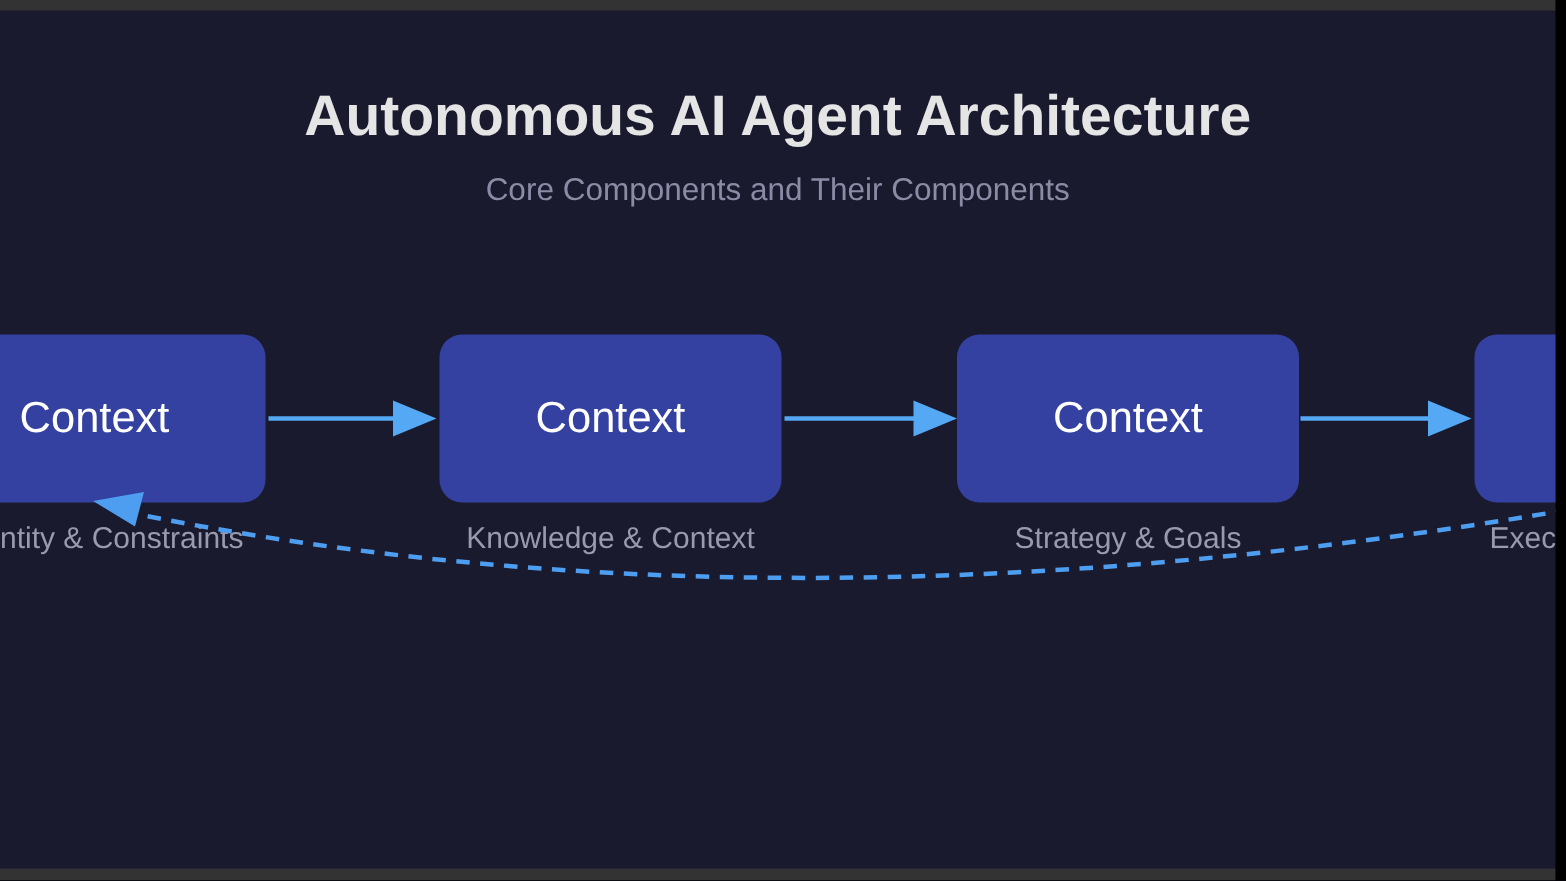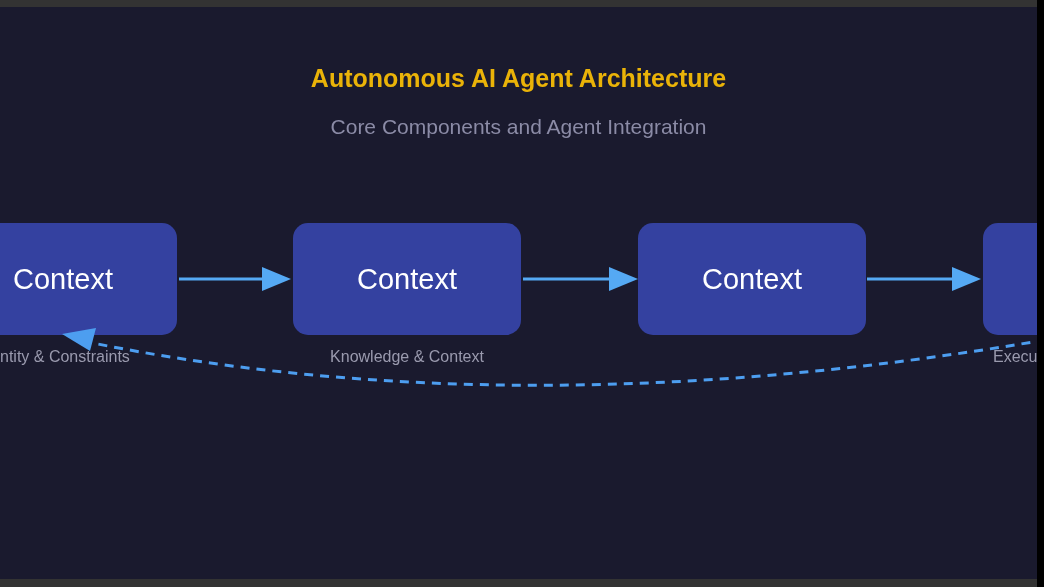--- a/index.html
+++ b/index.html
@@ -12,77 +12,78 @@
     position: absolute; left: 0; top: 0; width: 1037px; height: 587px;
     background: #1a1a2e; overflow: hidden;
   }
 
   .bar { position: absolute; left: 0; width: 1037px; background: #333333; z-index: 6; }
   .bar.top { top: 0; height: 7px; }
   .bar.bottom { top: 579px; height: 8px; }
 
   .title {
     position: absolute; top: 55px; left: 0; width: 1037px;
-    text-align: center; color: #eab308; font-size: 25px; font-weight: bold;
+    text-align: center; color: #e5e5e5; font-size: 38px; font-weight: bold;
     line-height: 46px; z-index: 2;
   }
   .subtitle {
     position: absolute; top: 114px; left: 0; width: 1037px;
     text-align: center; color: #8b8ba6; font-size: 21px; line-height: 26px; z-index: 2;
   }
 
   .node {
     position: absolute; top: 223px; width: 228px; height: 112px;
     background: #3441a0; border-radius: 15px;
     display: flex; align-items: center; justify-content: center;
     color: #ffffff; font-size: 29px; z-index: 2;
   }
   .node-profile  { left: -51px; }
   .node-memory   { left: 293px; }
   .node-planning { left: 638px; }
   .node-action   { left: 983px; }
 
   .sublabel {
-    position: absolute; top: 348px; color: #9a9aae; font-size: 16px;
+    position: absolute; top: 348px; color: #9a9aae; font-size: 20px;
     white-space: nowrap; z-index: 2;
   }
   .sublabel-profile  { left: 0; }
   .sublabel-memory   { left: 407px; transform: translateX(-50%); }
   .sublabel-planning { left: 752px; transform: translateX(-50%); }
   .sublabel-action   { left: 993px; }
 
   svg.connectors {
     position: absolute; left: 0; top: 0; width: 1044px; height: 587px;
     z-index: 4; pointer-events: none;
   }
 </style>
 </head>
 <body>
 
 <div class="screen">
   <div class="stage">
 
     <div class="title">Autonomous AI Agent Architecture</div>
-    <div class="subtitle">Core Components and Agent Integration</div>
+    <div class="subtitle">Core Components and Their Components</div>
 
     <div class="node node-profile">
       <span>Context</span>
     </div>
     <div class="node node-memory">
       <span>Context</span>
     </div>
     <div class="node node-planning">
       <span>Context</span>
     </div>
     <div class="node node-action">
       <span></span>
     </div>
 
     <div class="sublabel sublabel-profile">ntity &amp; Constraints</div>
     <div class="sublabel sublabel-memory">Knowledge &amp; Context</div>
+    <div class="sublabel sublabel-planning">Strategy &amp; Goals</div>
     <div class="sublabel sublabel-action">Execu</div>
 
     <svg class="connectors" viewBox="0 0 1044 587">
 
       <line x1="179" y1="279" x2="264" y2="279" stroke="#55a9f4" stroke-width="3"></line>
       <polygon points="262,267 262,291 291,279" fill="#55a9f4"></polygon>
 
       <line x1="523" y1="279" x2="611" y2="279" stroke="#55a9f4" stroke-width="3"></line>
       <polygon points="609,267 609,291 638,279" fill="#55a9f4"></polygon>
 

